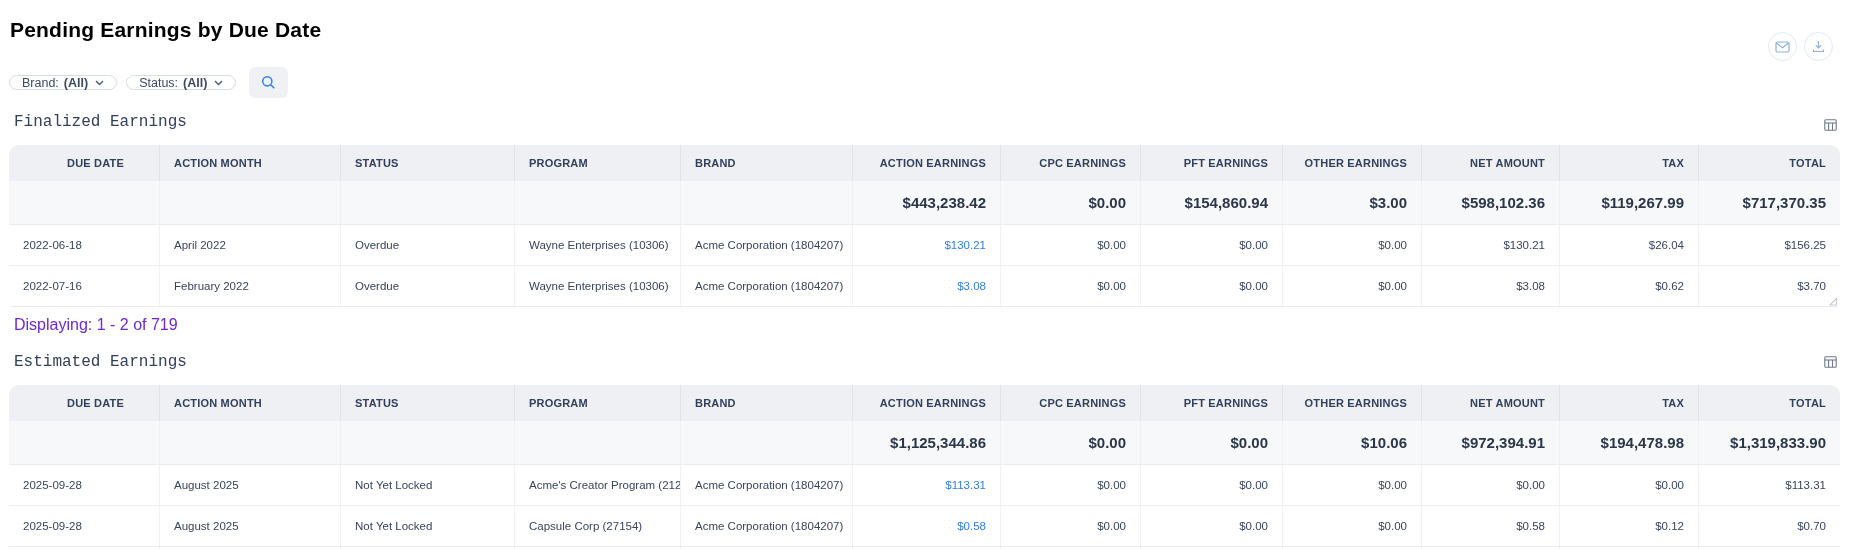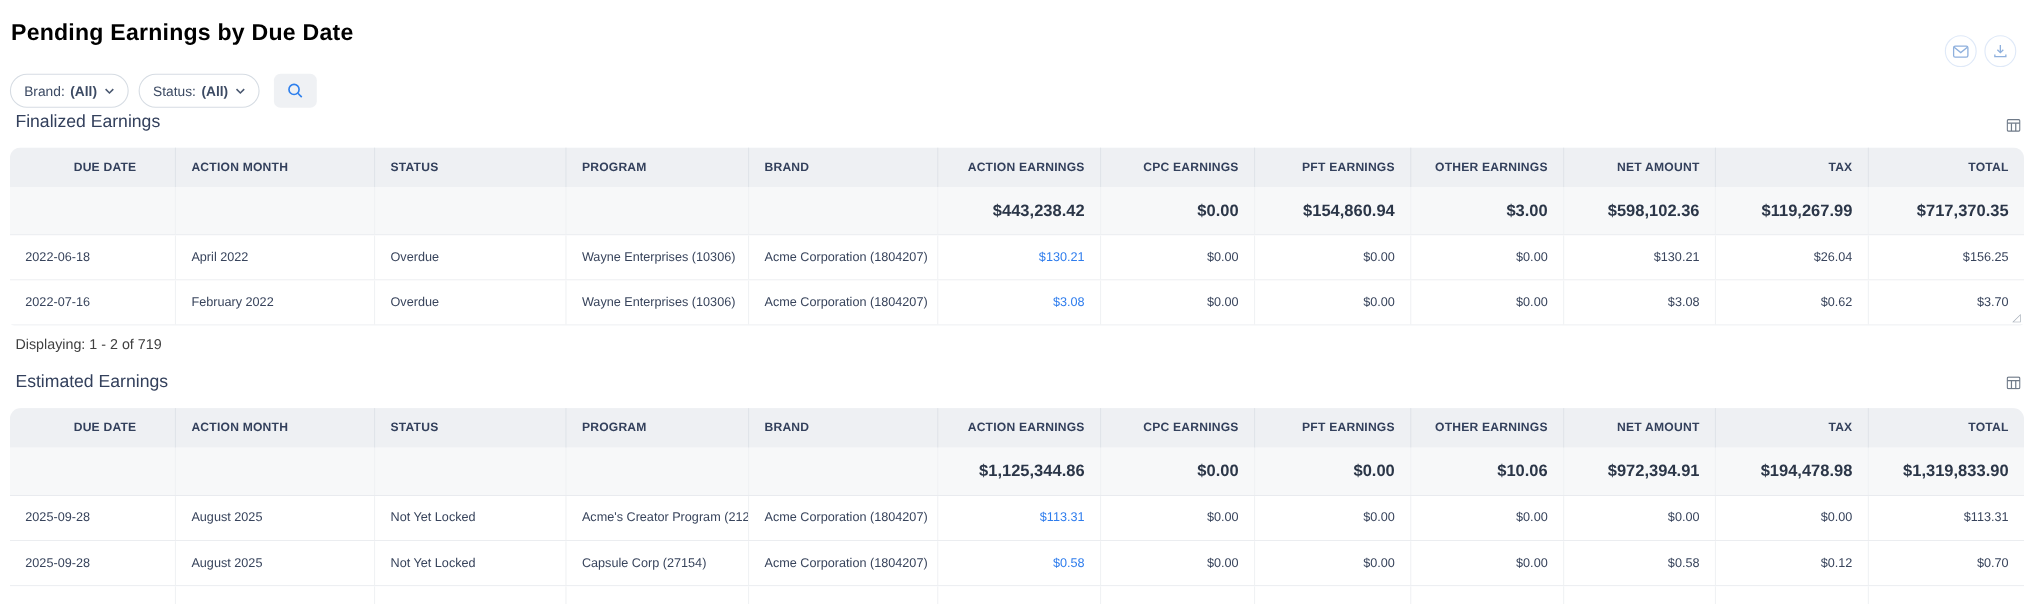--- a/index.html
+++ b/index.html
@@ -20,34 +20,34 @@
   .top-actions { position: absolute; top: 14px; right: 16px; display: flex; gap: 7px; }
   .circle-btn {
     width: 29px; height: 29px; border-radius: 50%;
     border: 1px solid #dfe9f8; background: #fff;
     display: flex; align-items: center; justify-content: center;
     padding: 0; cursor: pointer;
   }
 
   .filters { display: flex; align-items: center; gap: 9px; margin-top: 25px; }
   .pill {
-    height: 31px; padding: 0 12px;
+    height: 15px; padding: 0 12px;
     border: 1px solid #d6dce3; border-radius: 16px; background: #fff;
     display: flex; align-items: center; gap: 5px;
     font-family: inherit; font-size: 12.5px; color: #3c4a63; cursor: pointer;
   }
   .pill .val { font-weight: 700; }
   .pill svg { margin-left: 2px; }
   .search-btn {
     width: 39px; height: 31px; margin-left: 4px;
     border: none; border-radius: 6px; background: #eff1f4;
     display: flex; align-items: center; justify-content: center; cursor: pointer;
   }
 
-  .section-head { display: flex; justify-content: space-between; align-items: flex-end; margin: 4px 1px 0 5px; }
+  .section-head { display: flex; justify-content: space-between; align-items: flex-end; margin: 15px 1px 0 5px; font-family: Liberation Mono, monospace; }
   .section-head.second { margin-top: 19px; align-items: center; }
   .section-title { font-size: 16px; color: #33405c; }
   .table-icon-btn { background: none; border: none; padding: 0 2px 0 0; cursor: pointer; line-height: 0; }
 
   .table { margin-top: 14px; border-radius: 10px 10px 4px 4px; overflow: hidden; position: relative; background: #fff; }
   .tr {
     display: grid;
     grid-template-columns: 150px 181px 174px 166px 172px 148px 140px 142px 139px 138px 139px 142px;
   }
   .thead { background: #eef0f3; height: 36px; }
@@ -73,21 +73,21 @@
   .td:first-child { border-left: none; }
   .td.num { justify-content: flex-end; }
   .td.link { color: #2f7ded; cursor: pointer; }
 
   .resize-handle {
     position: absolute; right: 3px; bottom: 1px;
     font-size: 10px; color: #a6aeb8; line-height: 1; cursor: nwse-resize;
     user-select: none;
   }
 
-  .displaying { margin: 9px 0 0 5px; font-size: 13px; color: #404040; }
+  .displaying { margin: 9px 0 0 5px; font-size: 16px; color: #6d28d9; }
 </style>
 </head>
 <body>
 
 <div class="page">
 
   <div class="top-actions">
     <button class="circle-btn">
       <span style="line-height:0;">
         <svg width="15" height="12" viewBox="0 0 15 12" fill="none" stroke="#8fb0dd" stroke-width="1.2">

